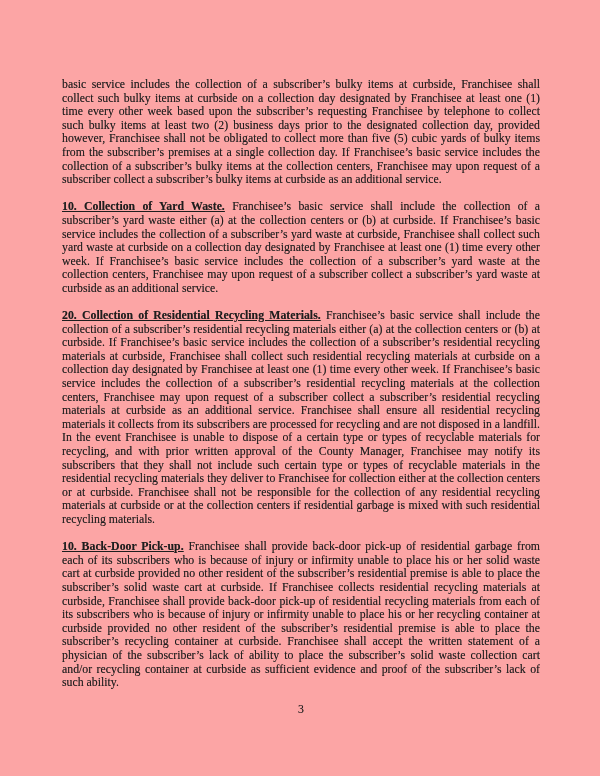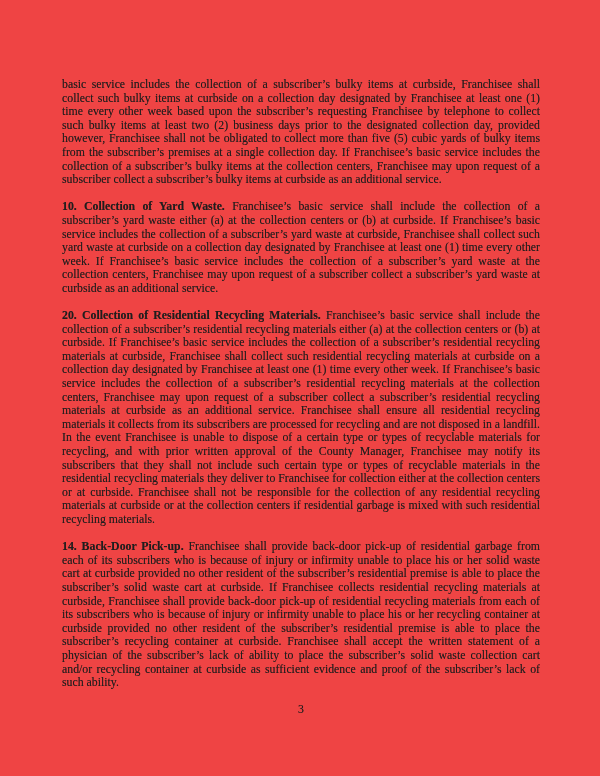--- a/index.html
+++ b/index.html
@@ -4,40 +4,41 @@
 <style>
   html, body {
     margin: 0;
     padding: 0;
     background: #ffffff;
   }
   .page {
     position: relative;
     width: 600px;
     height: 776px;
-    background: #ef4444;
+    background: #fca5a5;
     overflow: hidden;
     font-family: "Liberation Serif", "DejaVu Serif", serif;
     color: #1e1e1e;
   }
   .text-block {
     position: absolute;
     left: 62px;
     top: 78px;
     width: 478px;
   }
   .para {
     margin: 0 0 13.6px 0;
     font-size: 11.8px;
     line-height: 13.6px;
     text-align: justify;
     text-shadow: 0 0 0.4px rgba(20,20,20,0.45);
   }
   .para b {
     font-weight: bold;
+    text-decoration: underline;
   }
   .page-number {
     margin-top: 9px;
     font-size: 11.8px;
     line-height: 13.6px;
     text-align: center;
     text-shadow: 0 0 0.4px rgba(20,20,20,0.45);
   }
 </style>
 </head>
@@ -54,20 +55,20 @@
       <b>10. Collection of Yard Waste.</b>
       <span>Franchisee’s basic service shall include the collection of a subscriber’s yard waste either (a) at the collection centers or (b) at curbside. If Franchisee’s basic service includes the collection of a subscriber’s yard waste at curbside, Franchisee shall collect such yard waste at curbside on a collection day designated by Franchisee at least one (1) time every other week. If Franchisee’s basic service includes the collection of a subscriber’s yard waste at the collection centers, Franchisee may upon request of a subscriber collect a subscriber’s yard waste at curbside as an additional service.</span>
     </p>
 
     <p class="para">
       <b>20. Collection of Residential Recycling Materials.</b>
       <span>Franchisee’s basic service shall include the collection of a subscriber’s residential recycling materials either (a) at the collection centers or (b) at curbside. If Franchisee’s basic service includes the collection of a subscriber’s residential recycling materials at curbside, Franchisee shall collect such residential recycling materials at curbside on a collection day designated by Franchisee at least one (1) time every other week. If Franchisee’s basic service includes the collection of a subscriber’s residential recycling materials at the collection centers, Franchisee may upon request of a subscriber collect a subscriber’s residential recycling materials at curbside as an additional service. Franchisee shall ensure all residential recycling materials it collects from its subscribers are processed for recycling and are not disposed in a landfill.  In the event Franchisee is unable to dispose of a certain type or types of recyclable materials for recycling, and with prior written approval of the County Manager, Franchisee may notify its subscribers that they shall not include such certain type or types of recyclable materials in the residential recycling materials they deliver to Franchisee for collection either at the collection centers or at curbside. Franchisee shall not be responsible for the collection of any residential recycling materials at curbside or at the collection centers if residential garbage is mixed with such residential recycling materials.</span>
     </p>
 
     <p class="para">
-      <b>14. Back-Door Pick-up.</b>
+      <b>10. Back-Door Pick-up.</b>
       <span>Franchisee shall provide back-door pick-up of residential garbage from each of its subscribers who is because of injury or infirmity unable to place his or her solid waste cart at curbside provided no other resident of the subscriber’s residential premise is able to place the subscriber’s solid waste cart at curbside. If Franchisee collects residential recycling materials at curbside, Franchisee shall provide back-door pick-up of residential recycling materials from each of its subscribers who is because of injury or infirmity unable to place his or her recycling container at curbside provided no other resident of the subscriber’s residential premise is able to place the subscriber’s recycling container at curbside. Franchisee shall accept the written statement of a physician of the subscriber’s lack of ability to place the subscriber’s solid waste collection cart and/or recycling container at curbside as sufficient evidence and proof of the subscriber’s lack of such ability.</span>
     </p>
 
     <div class="page-number">3</div>
 
   </div>
 </div>
 
 </body></html>

